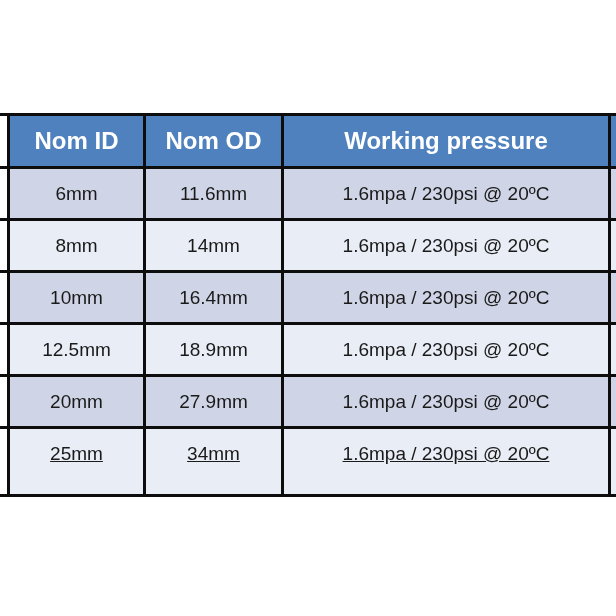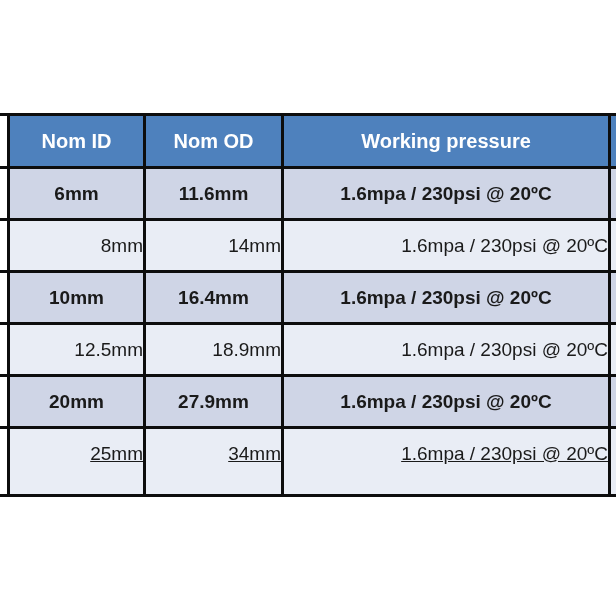--- a/index.html
+++ b/index.html
@@ -29,34 +29,34 @@
     border: 3px solid var(--border, #0d0d0d);
     text-align: center;
     vertical-align: top;
     overflow: hidden;
     white-space: nowrap;
   }
   .spec-table thead th {
     background: var(--header-bg, #4E81BD);
     color: var(--header-text, #ffffff);
     font-weight: bold;
-    font-size: 20px;
+    font-size: 24px;
     line-height: 24px;
     height: 37px;
     padding: 13px 0 0 0;
   }
   .spec-table tbody td {
     color: var(--cell-text, #1a1a1a);
     font-size: 19px;
     line-height: 24px;
     height: 36px;
     padding: 13px 0 0 0;
   }
-  .spec-table tr.row-odd td  { background: var(--row-odd-bg, #CFD5E6); font-weight: bold; }
-  .spec-table tr.row-even td { background: var(--row-even-bg, #E9EDF5); text-align: right; }
+  .spec-table tr.row-odd td  { background: var(--row-odd-bg, #CFD5E6); }
+  .spec-table tr.row-even td { background: var(--row-even-bg, #E9EDF5); }
   .spec-table tr.row-last td { height: 52px; text-decoration: underline; }
   
   .spec-table .edge-left,
   .spec-table tr.row-odd td.edge-left,
   .spec-table tr.row-even td.edge-left {
     background: #ffffff;
   }
 </style>
 </head>
 <body>

